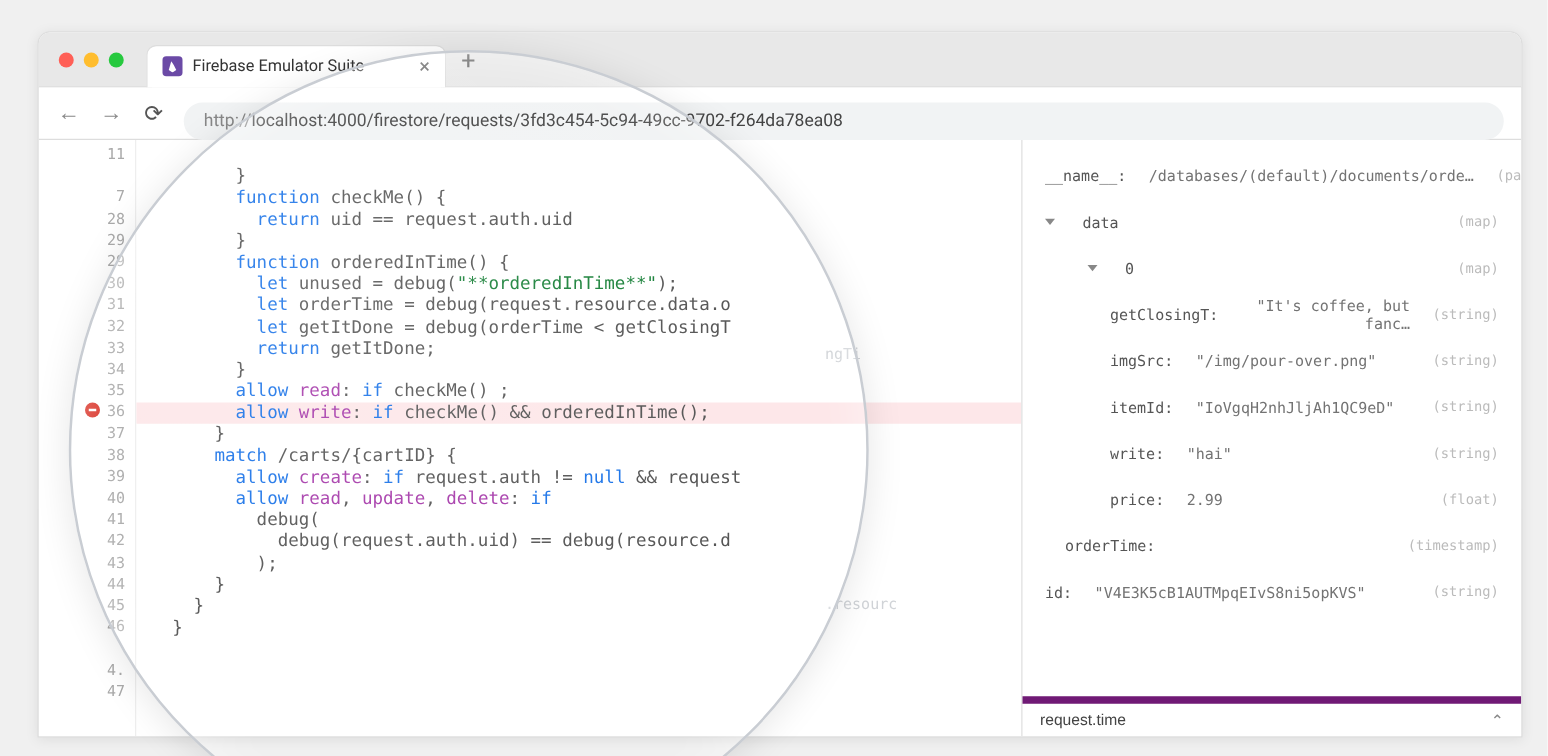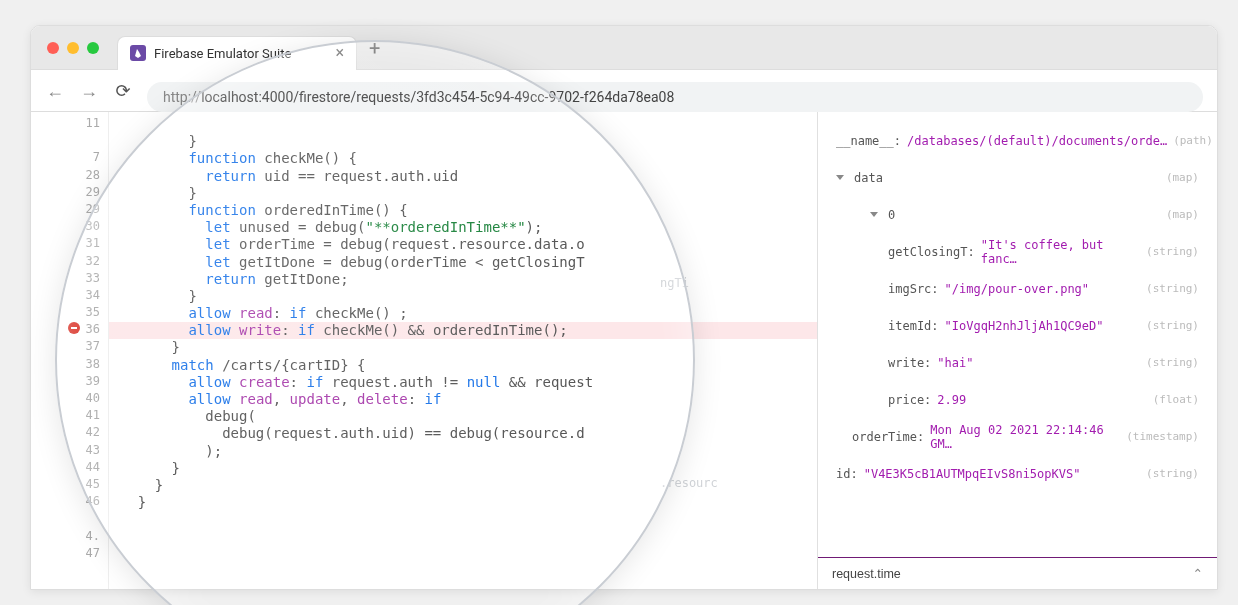--- a/index.html
+++ b/index.html
@@ -59,26 +59,26 @@
   .err-icon{width:12px;height:12px;border-radius:50%;background:#d93025;display:inline-flex;align-items:center;justify-content:center;margin-right:6px;}
   .err-icon::after{content:"";width:6px;height:2px;background:#fff;}
   .code-body{flex:1;padding-top:4px;font-family:ui-monospace,SFMono-Regular,Menlo,monospace;font-size:14px;line-height:17.2px;overflow:hidden;white-space:pre;color:#555;}
   .code-line{height:17.2px;padding-left:12px;}
   .code-line.hl{background:#fde7e9;}
   .tok-kw{color:#1a73e8;font-weight:500;}
   .tok-str{color:#188038;}
   .tok-perm{color:#a63aaa;}
   .right-panel{width:400px;border-left:1px solid #e0e0e0;background:#fff;font-family:ui-monospace,SFMono-Regular,Menlo,monospace;font-size:12px;color:#666;display:flex;flex-direction:column;}
   .rp-body{flex:1;padding:10px 18px 10px 10px;overflow:hidden;}
-  .rp-row{display:flex;align-items:center;height:37px;gap:6px;}
+  .rp-row{display:flex;align-items:center;height:37px;gap:18px;}
   .rp-key{color:#555;}
-  .rp-val{color:#a21caf;}
+  .rp-val{color:#737373;text-align:right;}
   .rp-type{color:#bbb;margin-left:auto;font-size:11px;}
   .rp-caret{display:inline-block;width:0;height:0;border-left:4px solid transparent;border-right:4px solid transparent;border-top:5px solid #888;margin-right:4px;}
-  .rp-footer{height:32px;border-top:1px solid #701a75;display:flex;align-items:center;padding:0 14px;font-family:-apple-system,sans-serif;font-size:12.5px;color:#444;}
+  .rp-footer{height:32px;border-top:6px solid #701a75;display:flex;align-items:center;padding:0 14px;font-family:-apple-system,sans-serif;font-size:12.5px;color:#444;}
   .rp-footer .chev{margin-left:auto;color:#888;}
   .ind1{padding-left:8px;} .ind2{padding-left:24px;} .ind3{padding-left:42px;} .ind4{padding-left:60px;}
   .lens {
     position:absolute;
     left:55px; top:40px;
     width:640px;height:640px;
     border-radius:50%;
     border:2px solid #c9cdd3;
     box-shadow:0 4px 30px rgba(0,0,0,0.1), inset 0 0 40px rgba(255,255,255,0.5);
     pointer-events:none;
@@ -241,21 +241,20 @@
             <span class="rp-val"> "hai"</span>
             <span class="rp-type">(string)</span>
           </div>
           <div class="rp-row ind4">
             <span class="rp-key">price:</span>
             <span class="rp-val"> 2.99</span>
             <span class="rp-type">(float)</span>
           </div>
           <div class="rp-row ind2">
             <span class="rp-key">orderTime:</span>
-            <span class="rp-val"> Mon Aug 02 2021 22:14:46 GM…</span>
             <span class="rp-type">(timestamp)</span>
           </div>
           <div class="rp-row ind1">
             <span class="rp-key">id:</span>
             <span class="rp-val"> "V4E3K5cB1AUTMpqEIvS8ni5opKVS"</span>
             <span class="rp-type">(string)</span>
           </div>
         </div>
       <div class="rp-footer">
         <span>request.time</span>

